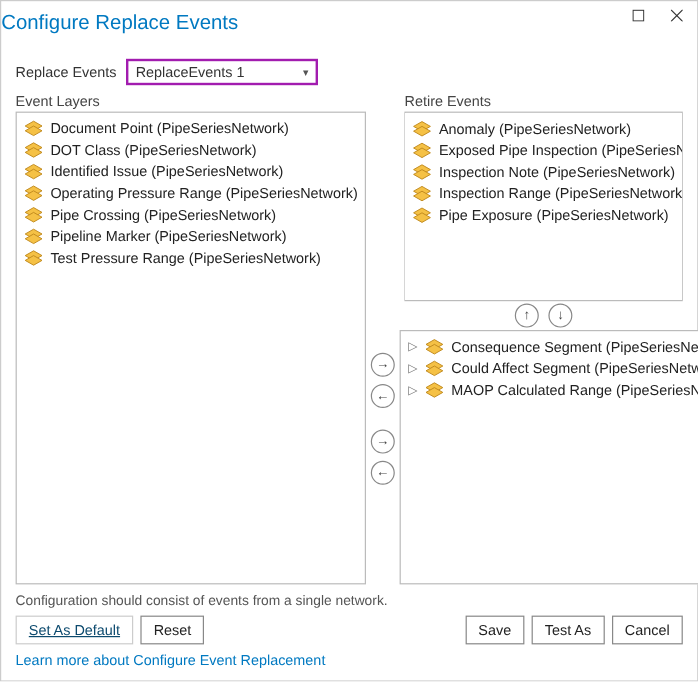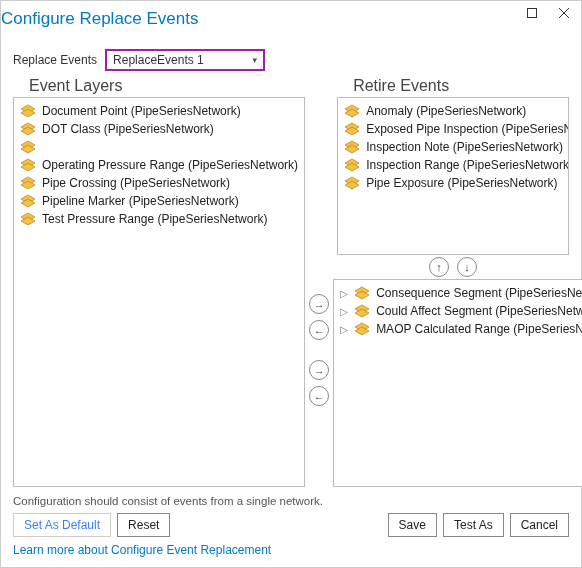--- a/index.html
+++ b/index.html
@@ -27,21 +27,21 @@
     background:#fff;
   }
   .dropdown .caret { font-size: 9px; color:#555; }
   .body {
     flex: 1; display: flex; padding: 0 12px 4px 12px; gap: 4px;
     min-height: 0;
   }
   .col-left { display:flex; flex-direction:column; flex: 0 0 238px; }
   .col-mid1 { display:flex; flex-direction:column; justify-content:center; gap:6px; width:24px; padding-top: 70px;}
   .col-right { display:flex; flex-direction:column; flex:1; min-width:0; }
-  .group-label { font-size: 16px; color:#444; margin-bottom: 2px; margin-left: 16px; }
+  .group-label { font-size: 12px; color:#444; margin-bottom: 2px; }
   .listbox {
     border: 1px solid #bbb; background:#fff; font-size:12px; color:#222;
     overflow:auto; padding: 4px 2px;
   }
   .lb-left { flex:1; }
   .lb-r1 { height: 158px; }
   .lb-r2 { flex:1; }
   .item { display:flex; align-items:center; gap:6px; padding:2px 4px; white-space: nowrap; }
   .item .tri { width:8px; text-align:center; color:#777; font-size:10px; }
   .layer-icon {
@@ -62,21 +62,21 @@
   }
   .footer {
     display:flex; align-items:center; justify-content:space-between;
     padding: 0 12px 4px 12px;
   }
   .btn {
     height: 24px; padding: 0 10px; font-size:12px; border:1px solid #888;
     background:#fff; display:inline-flex; align-items:center; justify-content:center;
     color:#222;
   }
-  .btn.disabled { color:#3b82f6; border-color:#ccc; }
+  .btn.disabled { color:#0c4a6e; border-color:#ccc;text-decoration:underline; }
   .btn-row { display:flex; gap:6px; }
   .link {
     font-size:12px; color:#0079c1; padding: 2px 12px 10px 12px; cursor:pointer;
   }
 </style>
 </head>
 <body>
 
 <div class="window">
 
@@ -131,20 +131,21 @@
             </span>
             <span>DOT Class (PipeSeriesNetwork)</span>
           </div>
           <div class="item">
             <span class="layer-icon">
               <svg width="16" height="14">
                 <polygon points="8,1 15,5 8,9 1,5" fill="#f5c145" stroke="#c08a1e" stroke-width="0.8"></polygon>
                 <polygon points="8,5 15,9 8,13 1,9" fill="#f5c145" stroke="#c08a1e" stroke-width="0.8"></polygon>
               </svg>
             </span>
+            <span>Identified Issue (PipeSeriesNetwork)</span>
           </div>
           <div class="item">
             <span class="layer-icon">
               <svg width="16" height="14">
                 <polygon points="8,1 15,5 8,9 1,5" fill="#f5c145" stroke="#c08a1e" stroke-width="0.8"></polygon>
                 <polygon points="8,5 15,9 8,13 1,9" fill="#f5c145" stroke="#c08a1e" stroke-width="0.8"></polygon>
               </svg>
             </span>
             <span>Operating Pressure Range (PipeSeriesNetwork)</span>
           </div>

